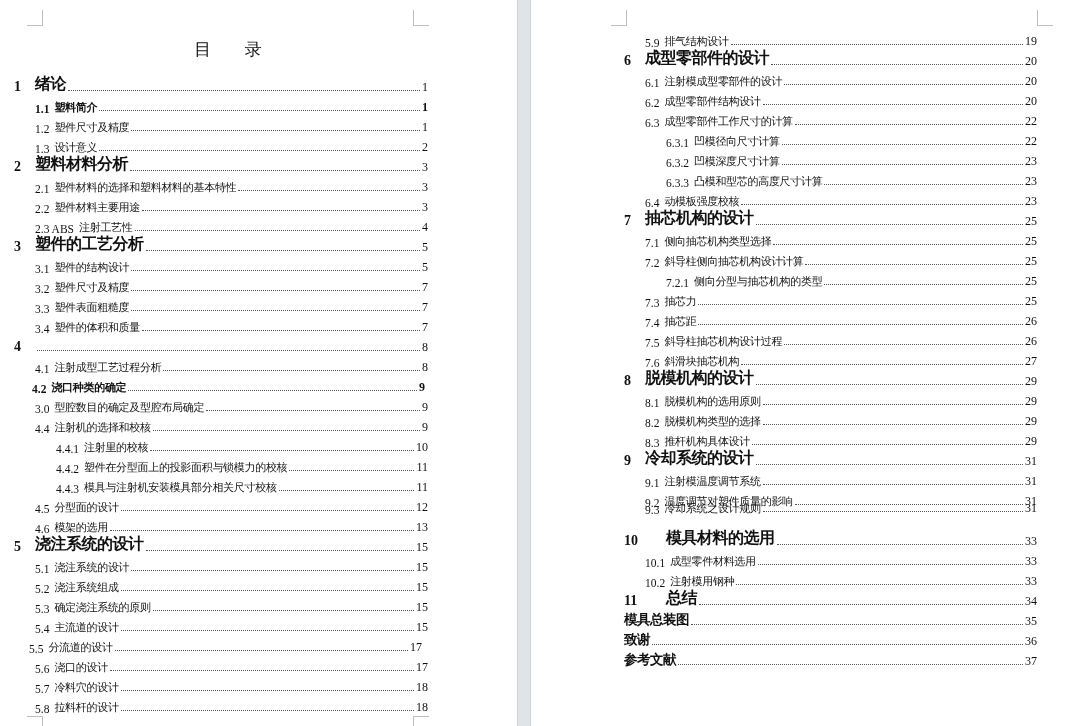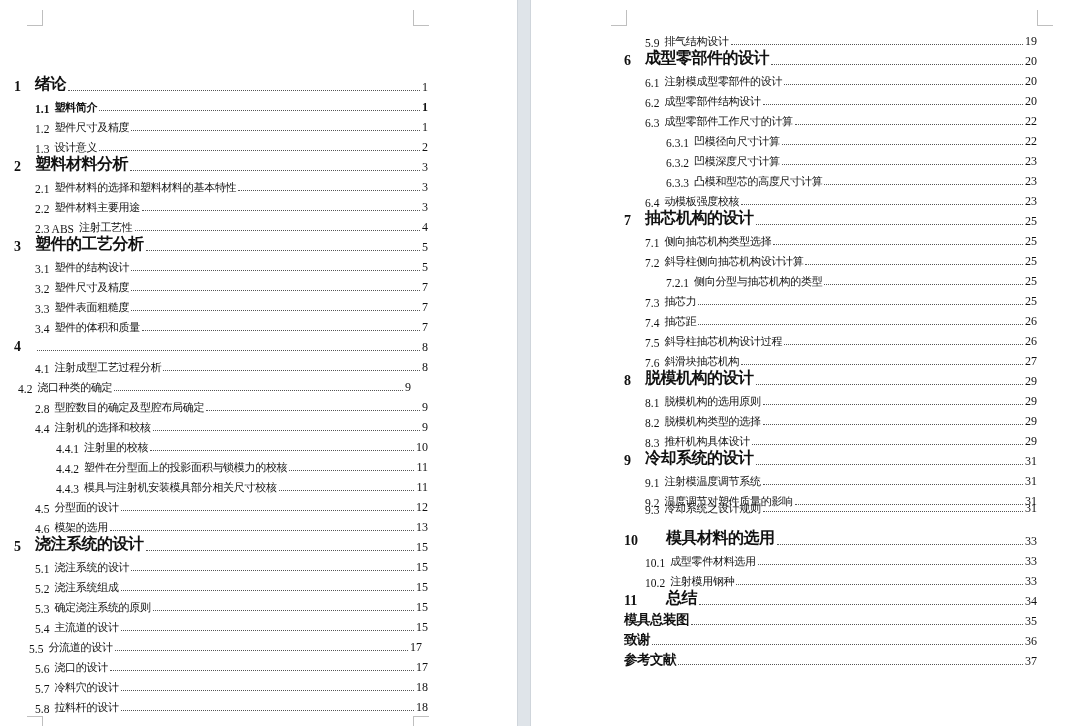--- a/index.html
+++ b/index.html
@@ -52,20 +52,21 @@
   .l0 .text { font-family:"DejaVu Sans", sans-serif; font-weight:bold; font-size:13.5px; letter-spacing:-0.5px; }
 </style>
 </head>
 <body>
 
 <div class="page" id="page-left">
   <div class="corner tl" style="left:27px;top:10px;"></div>
   <div class="corner tr" style="left:413px;top:10px;"></div>
   <div class="corner bl" style="left:27px;top:716px;"></div>
   <div class="corner br" style="left:413px;top:716px;"></div>
+  <div class="toc-title" style="left:0;width:470px;">目 录</div>
   <div class="toc" id="toc-left">
       <div class="row l1" style="left: 14px; width: 414px; top: 75px;">
         <span class="num">1</span>
         <span class="text">绪论</span>
         <span class="leader"></span>
         <span class="pg">1</span>
       </div>
       <div class="row l2" style="left: 35px; width: 393px; top: 95px; font-weight: bold;">
         <span class="num">1.1</span>
         <span class="text">塑料简介</span>
@@ -142,28 +143,28 @@
         <span class="num">4</span>
         <span class="leader"></span>
         <span class="pg">8</span>
       </div>
       <div class="row l2" style="left: 35px; width: 393px; top: 355px;">
         <span class="num">4.1</span>
         <span class="text">注射成型工艺过程分析</span>
         <span class="leader"></span>
         <span class="pg">8</span>
       </div>
-      <div class="row l2" style="left: 18px; width: 393px; top: 375px;">
+      <div class="row l2" style="left: 32px; width: 393px; top: 375px; font-weight: bold;">
         <span class="num">4.2</span>
         <span class="text">浇口种类的确定</span>
         <span class="leader"></span>
         <span class="pg">9</span>
       </div>
       <div class="row l2" style="left: 35px; width: 393px; top: 395px;">
-        <span class="num">2.8</span>
+        <span class="num">3.0</span>
         <span class="text">型腔数目的确定及型腔布局确定</span>
         <span class="leader"></span>
         <span class="pg">9</span>
       </div>
       <div class="row l2" style="left: 35px; width: 393px; top: 415px;">
         <span class="num">4.4</span>
         <span class="text">注射机的选择和校核</span>
         <span class="leader"></span>
         <span class="pg">9</span>
       </div>

